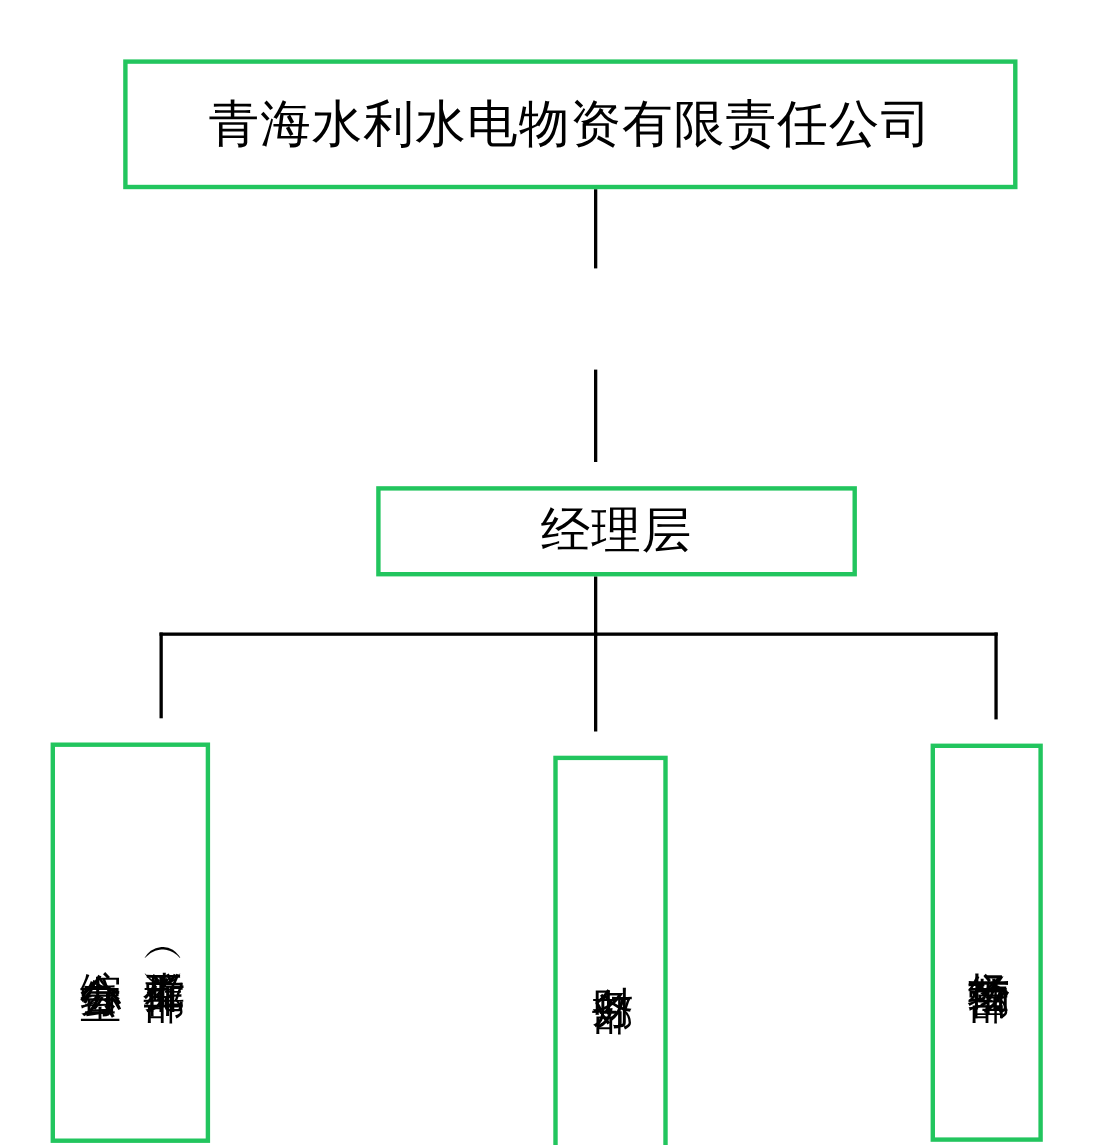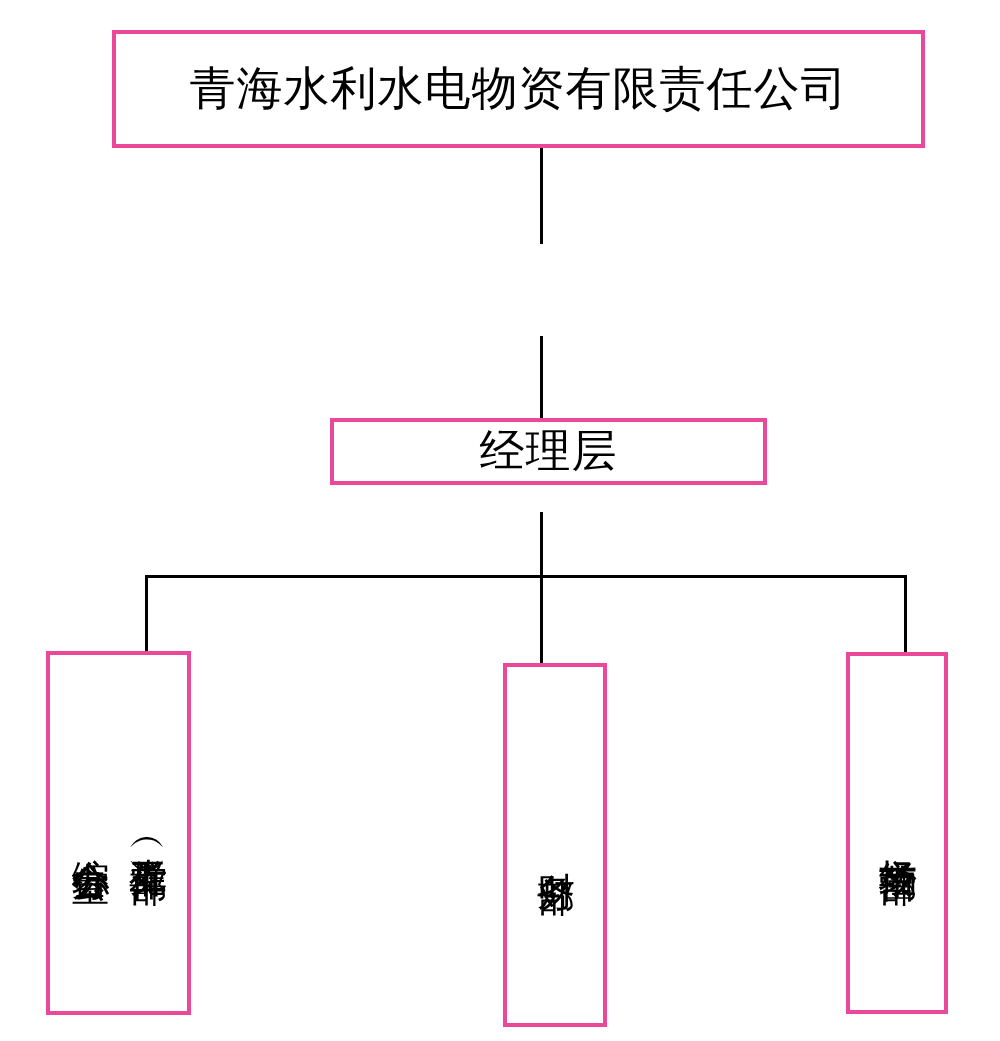--- a/index.html
+++ b/index.html
@@ -13,24 +13,25 @@
     height: 1041px;
     background: #ffffff;
     font-family: "Liberation Serif", serif;
     color: #000000;
     overflow: hidden;
   }
   .node {
     position: absolute;
     box-sizing: border-box;
     background: #ffffff;
-    border: 4px solid #ec4899;
+    border: 4px solid #22c55e;
     display: flex;
     align-items: center;
     justify-content: center;
+    margin-top: 24px;
   }
   .node-label {
     white-space: nowrap;
     line-height: 1.1;
   }
   .lvl1-label { font-size: 46px; letter-spacing: 1px; }
   .lvl2-label { font-size: 42px; letter-spacing: 0.5px; }
   .lvl3-label { font-size: 45px; letter-spacing: 1px; }
   .v-col {
     writing-mode: vertical-rl;
@@ -59,21 +60,21 @@
   <div class="line" style="left:145px; top:575px; width:762px; height:3px;"></div>
   <div class="line" style="left:145px; top:575px; width:3px; height:78px;"></div>
   <div class="line" style="left:540px; top:575px; width:3px; height:90px;"></div>
   <div class="line" style="left:904px; top:575px; width:3px; height:79px;"></div>
 
   <div class="node" style="left:112px; top:30px; width:813px; height:118px;">
     <span class="node-label lvl1-label">青海水利水电物资有限责任公司</span>
   </div>
 
 
-  <div class="node" style="left:330px; top:418px; width:437px; height:67px;">
+  <div class="node" style="left:342px; top:418px; width:437px; height:82px;">
     <span class="node-label lvl3-label">经理层</span>
   </div>
 
   <div class="node two-col" style="left:46px; top:651px; width:145px; height:364px;">
     <span class="v-col">综合办公室</span>
     <span class="v-col">（党群工作部）</span>
   </div>
 
   <div class="node" style="left:503px; top:663px; width:104px; height:364px;">
     <span class="v-col">财务部</span>

